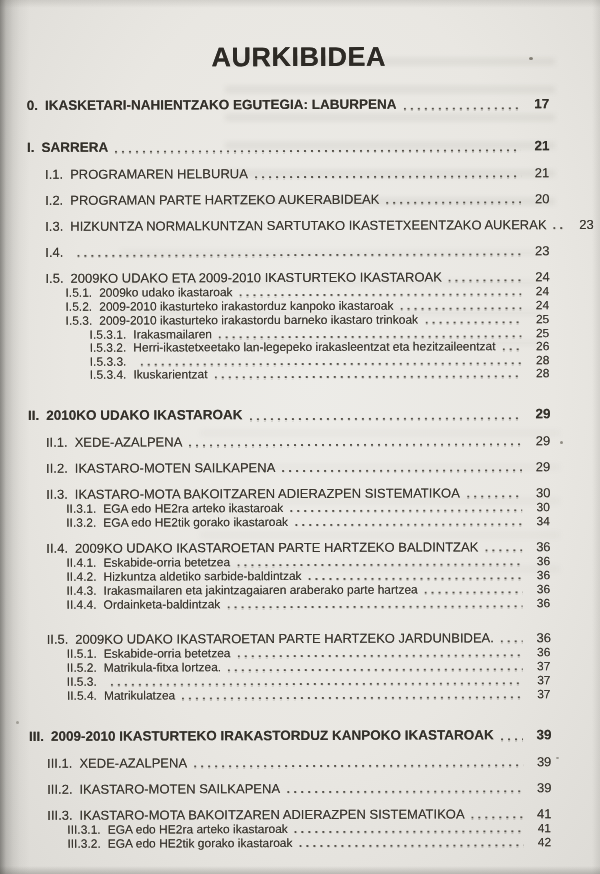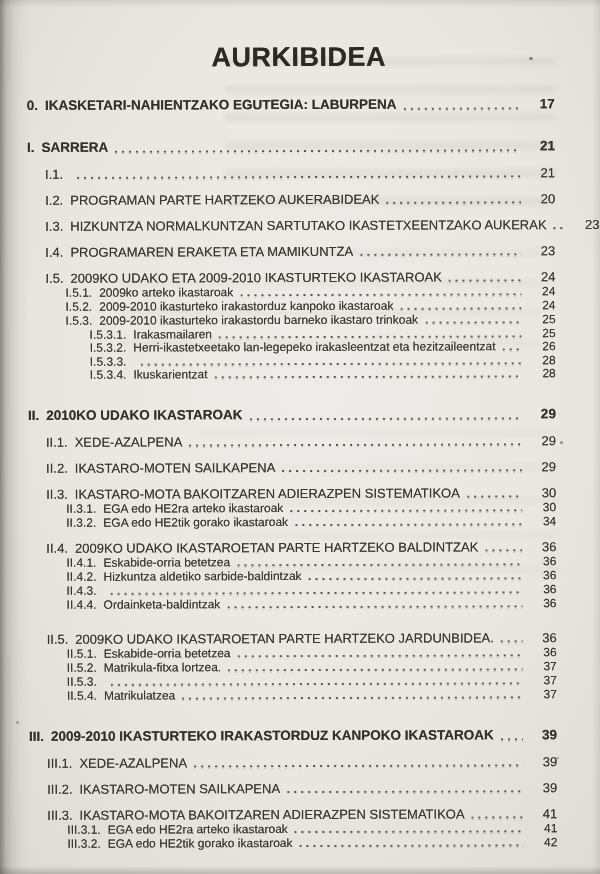--- a/index.html
+++ b/index.html
@@ -51,21 +51,21 @@
     font-size:27px;line-height:27px;
     font-weight:bold;color:#2d2a25;
     letter-spacing:0.5px;
     text-shadow:0 0 0.6px rgba(45,42,37,0.85);
   }
   .toc{margin:26px 44px 0 0;}
   .row{display:flex;align-items:flex-end;
        text-shadow:0 0 0.5px rgba(58,54,47,0.7);}
   .row .num{margin-right:7px;white-space:nowrap;}
   .row .txt{white-space:nowrap;}
-  .row .pg{min-width:26px;text-align:right;white-space:nowrap;}
+  .row .pg{min-width:26px;text-align:center;white-space:nowrap;}
   .row .leader{
     flex:1;height:5px;margin:0 8px 0 7px;min-width:12px;
     background-image:radial-gradient(circle at 1.1px 1.1px, #57534b 1.1px, rgba(0,0,0,0) 1.5px);
     background-size:7px 3px;background-repeat:repeat-x;background-position:left top;
   }
   .lv0{margin-top:26px;padding-left:28px;font-weight:bold;font-size:13.5px;line-height:16px;color:#33302a;}
   .lv1{margin-top:11px;padding-left:46px;font-size:13px;line-height:15px;}
   .lv2{margin-top:1px;padding-left:66px;font-size:12px;line-height:13px;}
   .lv3{margin-top:0.5px;padding-left:90px;font-size:12px;line-height:13px;}
   .toc .row:first-child{margin-top:0;}
@@ -89,50 +89,50 @@
     <span class="pg">17</span>
   </div>
         <div class="row lv0">
     <span class="num">I.</span>
     <span class="txt">SARRERA</span>
     <span class="leader"></span>
     <span class="pg">21</span>
   </div>
         <div class="row lv1">
     <span class="num">I.1.</span>
+    <span class="txt">PROGRAMAREN HELBURUA</span>
     <span class="leader"></span>
     <span class="pg">21</span>
   </div>
         <div class="row lv1">
     <span class="num">I.2.</span>
     <span class="txt">PROGRAMAN PARTE HARTZEKO AUKERABIDEAK</span>
     <span class="leader"></span>
     <span class="pg">20</span>
   </div>
         <div class="row lv1">
     <span class="num">I.3.</span>
     <span class="txt">HIZKUNTZA NORMALKUNTZAN SARTUTAKO IKASTETXEENTZAKO AUKERAK</span>
     <span class="leader"></span>
     <span class="pg">23</span>
   </div>
         <div class="row lv1">
     <span class="num">I.4.</span>
-    <span class="txt">PROGRAMAREN ERAKETA ETA MAMIKUNTZA</span>
     <span class="leader"></span>
     <span class="pg">23</span>
   </div>
         <div class="row lv1">
     <span class="num">I.5.</span>
     <span class="txt">2009KO UDAKO ETA 2009-2010 IKASTURTEKO IKASTAROAK</span>
     <span class="leader"></span>
     <span class="pg">24</span>
   </div>
         <div class="row lv2">
     <span class="num">I.5.1.</span>
-    <span class="txt">2009ko arteko ikastaroak</span>
+    <span class="txt">2009ko udako ikastaroak</span>
     <span class="leader"></span>
     <span class="pg">24</span>
   </div>
         <div class="row lv2">
     <span class="num">I.5.2.</span>
     <span class="txt">2009-2010 ikasturteko irakastorduz kanpoko ikastaroak</span>
     <span class="leader"></span>
     <span class="pg">24</span>
   </div>
         <div class="row lv2">
@@ -213,20 +213,21 @@
     <span class="pg">36</span>
   </div>
         <div class="row lv2">
     <span class="num">II.4.2.</span>
     <span class="txt">Hizkuntza aldetiko sarbide-baldintzak</span>
     <span class="leader"></span>
     <span class="pg">36</span>
   </div>
         <div class="row lv2">
     <span class="num">II.4.3.</span>
+    <span class="txt">Irakasmailaren eta jakintzagaiaren araberako parte hartzea</span>
     <span class="leader"></span>
     <span class="pg">36</span>
   </div>
         <div class="row lv2">
     <span class="num">II.4.4.</span>
     <span class="txt">Ordainketa-baldintzak</span>
     <span class="leader"></span>
     <span class="pg">36</span>
   </div>
         <div class="row lv1 xgap">

